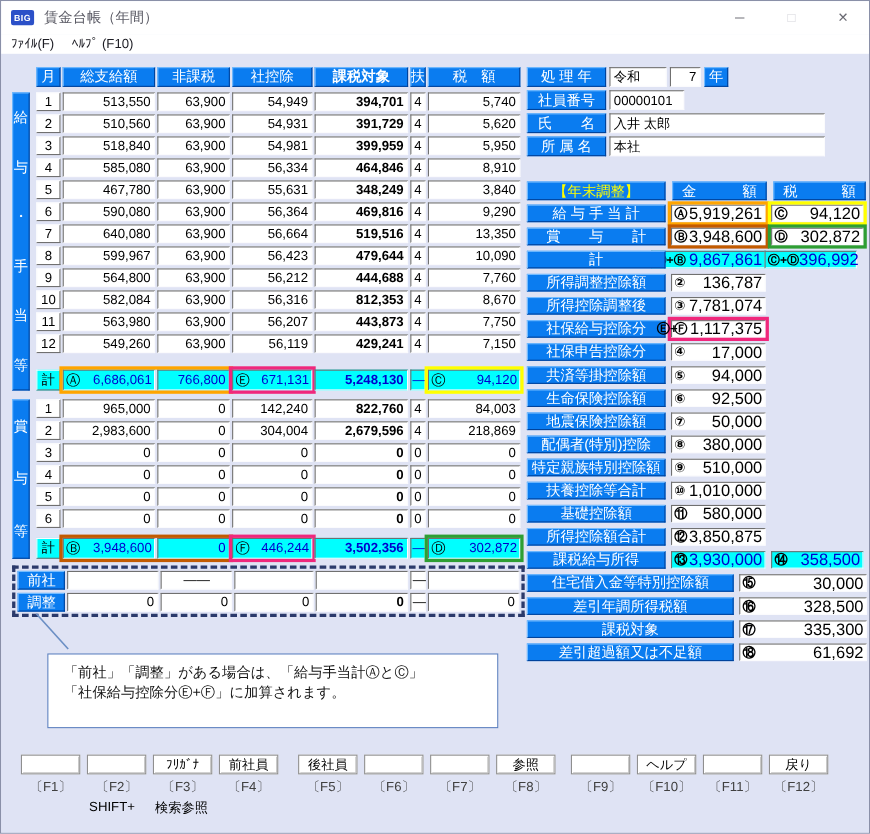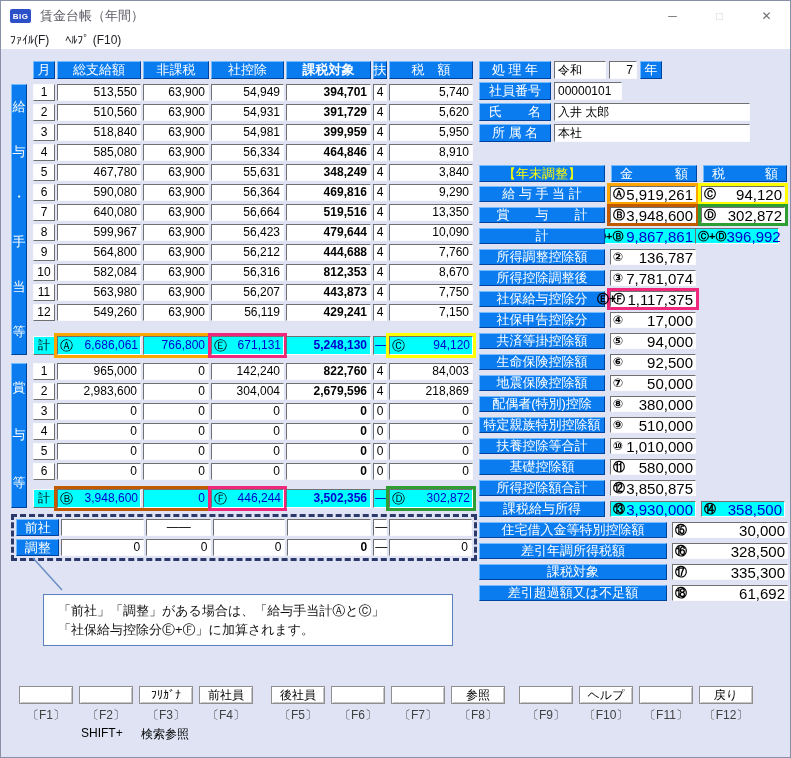--- a/index.html
+++ b/index.html
@@ -72,21 +72,21 @@
   .hl-green  { outline:3px solid #2e9e33; }
   .hl-pink   { outline:3px solid #f0287c; }
 
   .dashed-box { margin-top:6px; margin-left:0; width:466px; border:3px dashed #2b3a6b;
                 padding:2px; display:flex; flex-direction:column; gap:3px; }
   .rowlbl { width:44px; height:17px; font-size:13px; line-height:15px; text-align:center; }
   .dash-center { text-align:center; color:#000; }
 
   
   .connector { position:absolute; left:25px; top:505px; }
-  .note-box { position:absolute; left:42px; top:545px; width:410px; height:52px;
+  .note-box { position:absolute; left:42px; top:545px; width:410px; height:68px;
               background:#fff; border:1px solid #5b7fbf; padding:6px 14px;
               font-size:13px; color:#111; line-height:19px; }
 
   
   .rpanel { position:absolute; left:478px; top:12px; width:312px; }
   .irow { display:flex; gap:3px; margin-bottom:3px; align-items:center; }
   .ilbl { width:72px; height:18px; font-size:13px; display:flex; align-items:center; justify-content:center; }
   .ival { height:18px; font-size:12px; line-height:16px; padding:0 3px; }
   .era { width:52px; } .yr { width:28px; text-align:right; }
   .ysfx { width:22px; height:18px; font-size:13px; display:flex; align-items:center; justify-content:center; }

